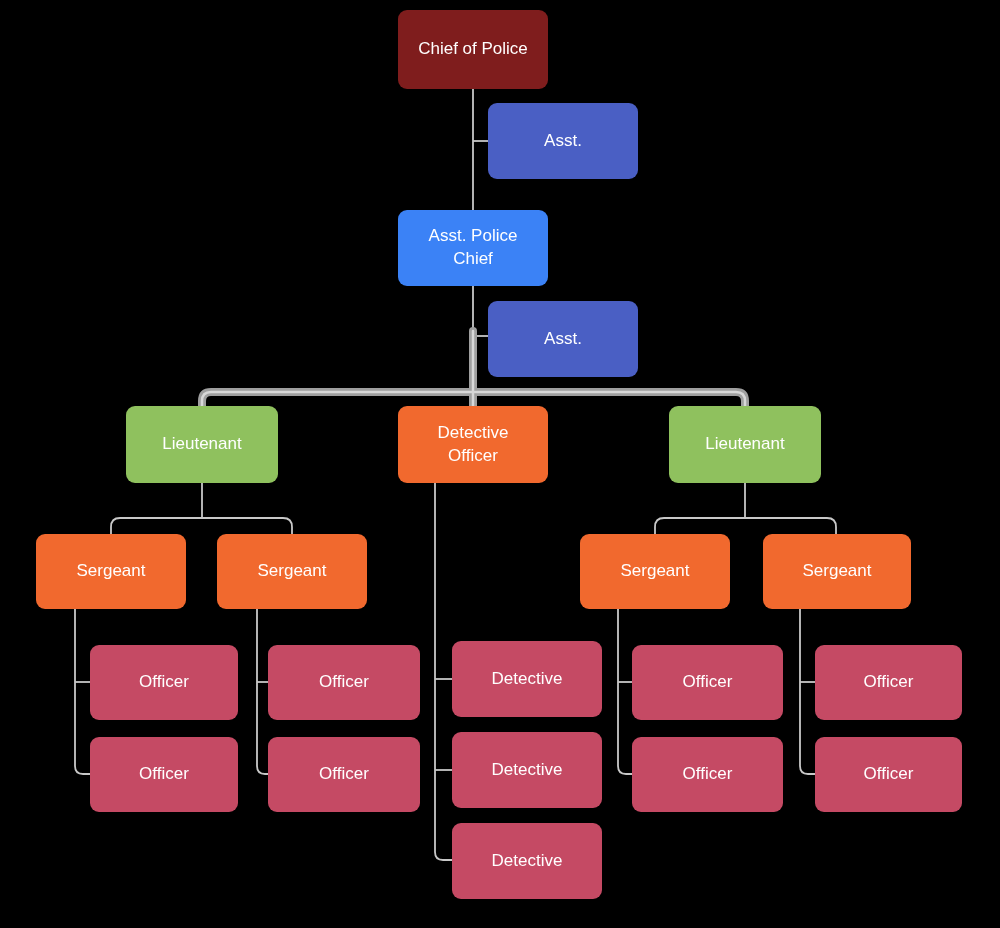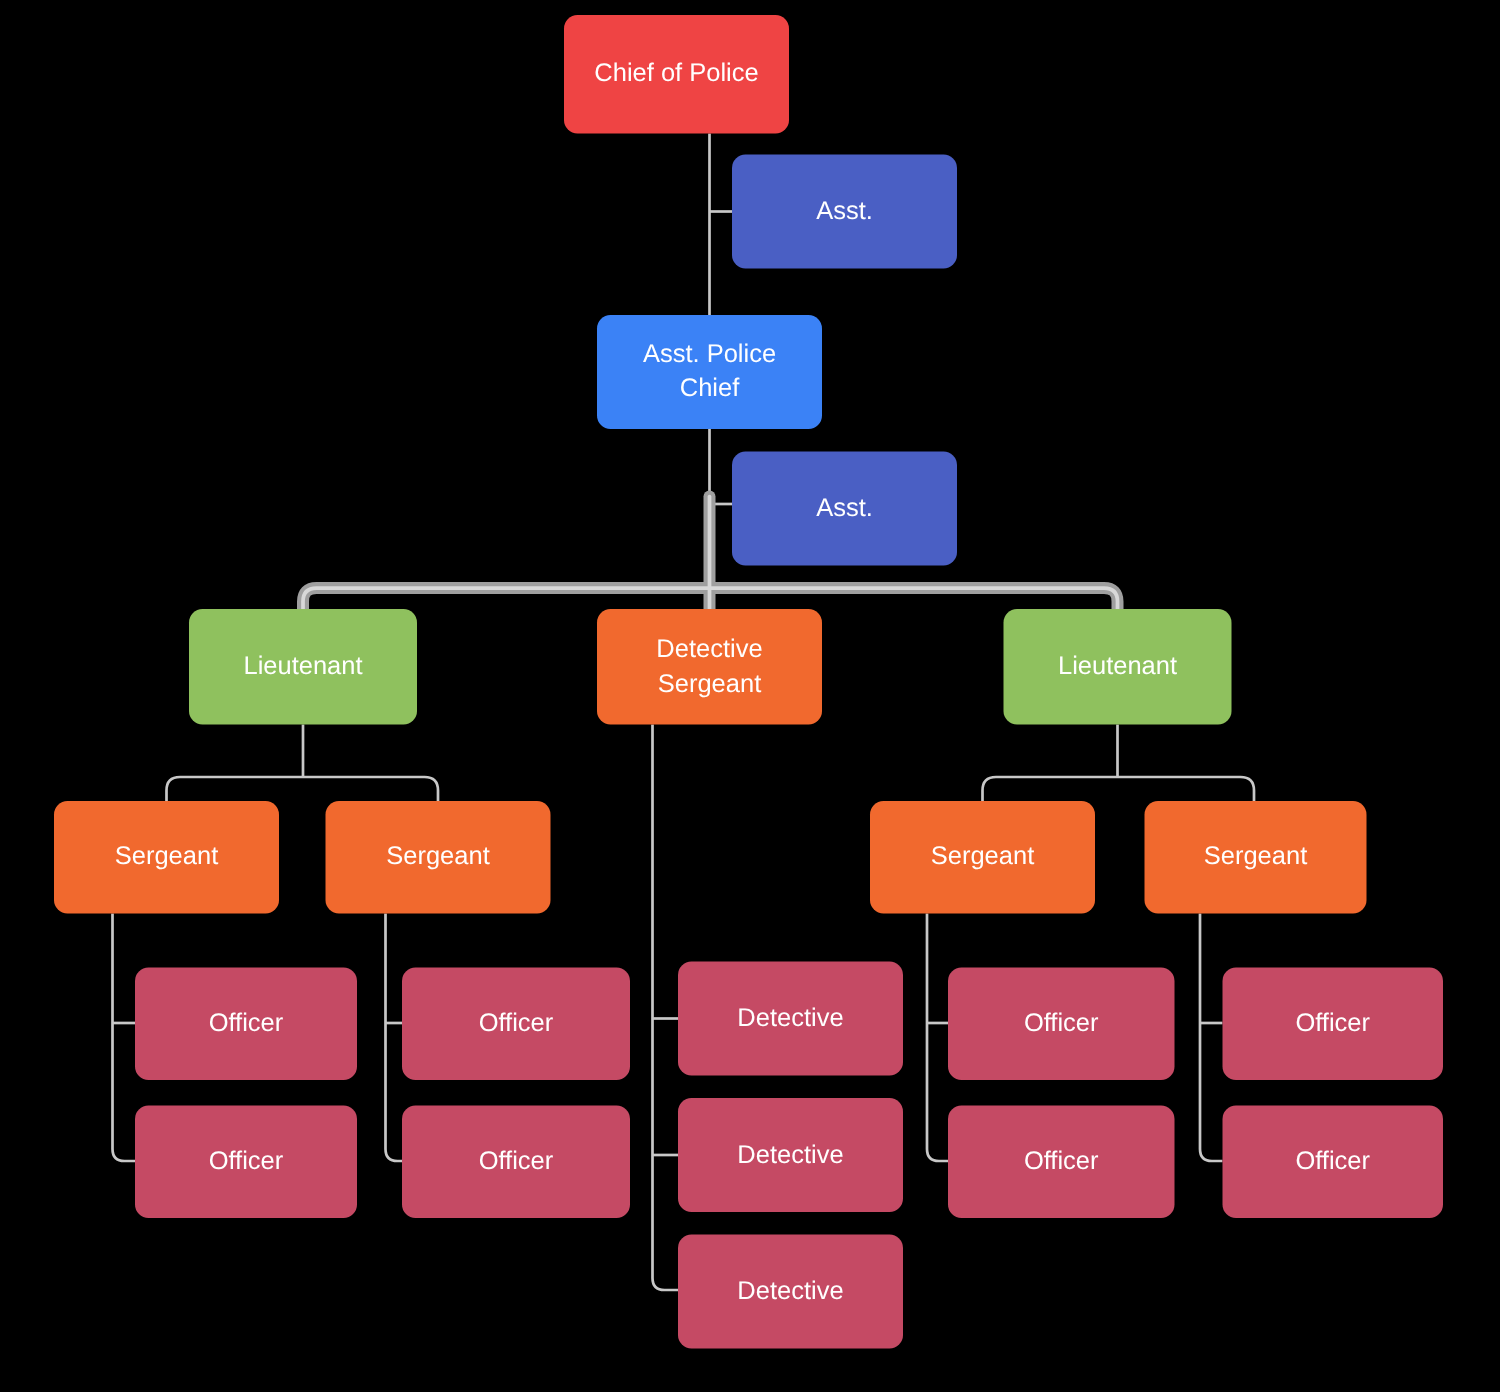--- a/index.html
+++ b/index.html
@@ -77,37 +77,37 @@
       <path d="M473,331 V406" stroke="#9f9f9f"></path>
     </g>
 
     <g class="thick-inner" fill="none" stroke-width="2.5" stroke-linecap="round">
       <path d="M202,406 V401 Q202,392 211,392 H736 Q745,392 745,401 V406" stroke="#d8d8d8"></path>
       <path d="M473,331 V406" stroke="#d8d8d8"></path>
     </g>
   </svg>
 
   <div id="nodes-layer">
-      <div class="node" style="left: 376px; top: 10px; width: 150px; height: 79px; background: #ef4444;">
+      <div class="node" style="left: 398px; top: 10px; width: 150px; height: 79px; background: #7f1d1d;">
         <span>Chief of Police</span>
       </div>
       <div class="node" style="left: 488px; top: 103px; width: 150px; height: 76px; background: rgb(74, 95, 196);">
         <span>Asst.</span>
       </div>
       <div class="node" style="left: 398px; top: 210px; width: 150px; height: 76px; background: #3b82f6;">
         <span>Asst. Police Chief</span>
       </div>
       <div class="node" style="left: 488px; top: 301px; width: 150px; height: 76px; background: rgb(74, 95, 196);">
         <span>Asst.</span>
       </div>
       <div class="node" style="left: 126px; top: 406px; width: 152px; height: 77px; background: rgb(143, 193, 94);">
         <span>Lieutenant</span>
       </div>
       <div class="node" style="left: 398px; top: 406px; width: 150px; height: 77px; background: rgb(241, 105, 46);">
-        <span>Detective Sergeant</span>
+        <span>Detective Officer</span>
       </div>
       <div class="node" style="left: 669px; top: 406px; width: 152px; height: 77px; background: rgb(143, 193, 94);">
         <span>Lieutenant</span>
       </div>
       <div class="node" style="left: 36px; top: 534px; width: 150px; height: 75px; background: rgb(241, 105, 46);">
         <span>Sergeant</span>
       </div>
       <div class="node" style="left: 217px; top: 534px; width: 150px; height: 75px; background: rgb(241, 105, 46);">
         <span>Sergeant</span>
       </div>

